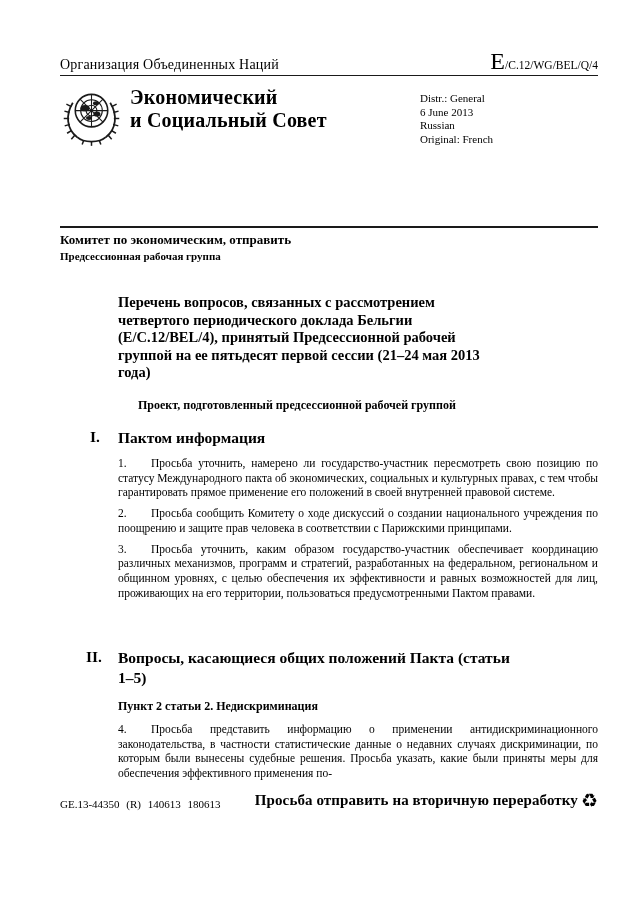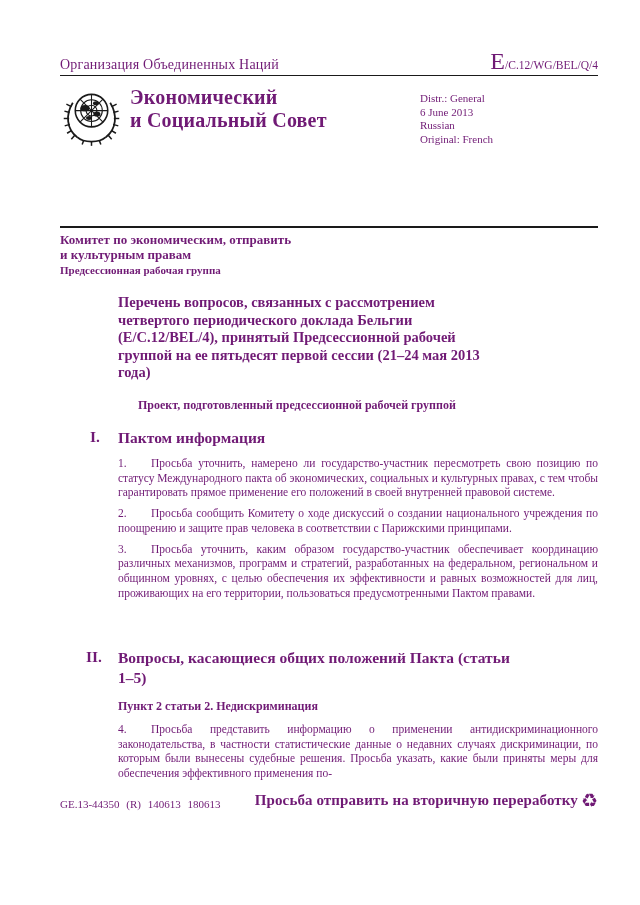--- a/index.html
+++ b/index.html
@@ -1,21 +1,21 @@
 <!DOCTYPE html>
 <html><head>
 <meta charset="utf-8">
 <style>
   html,body{margin:0;padding:0;background:#e8e8e8;}
   .page{
     position:relative;
     width:640px;height:905px;
     background:#ffffff;
     font-family:"Liberation Serif","DejaVu Serif",serif;
-    color:#701a75;
+    color:#000000;
     overflow:hidden;
     margin:0 auto;
   }
   
   .header-row{
     position:absolute;left:60px;right:42px;top:48px;
     display:flex;justify-content:space-between;align-items:baseline;
   }
   .org-name{font-size:14px;letter-spacing:.2px;}
   .doc-symbol{white-space:nowrap;}
@@ -146,21 +146,20 @@
       <div>Distr.: General</div>
       <div>6 June 2013</div>
       <div>Russian</div>
       <div>Original: French</div>
     </div>
   </div>
 
   <div class="rule-thick"></div>
   <div class="committee">
     <div class="name">Комитет по экономическим, отправить</div>
-    <div class="name">и культурным правам</div>
     <div class="subgroup">Предсессионная рабочая группа</div>
   </div>
 
   <div class="doc-title">Перечень вопросов, связанных с рассмотрением четвертого периодического доклада Бельгии (E/C.12/BEL/4), принятый Предсессионной рабочей группой на ее пятьдесят первой сессии (21–24 мая 2013 года)</div>
   <div class="doc-subtitle">Проект, подготовленный предсессионной рабочей группой</div>
 
   <div class="sec-numeral n1">I.</div>
   <div class="sec-heading h1">Пактом информация</div>
   <div class="paras paras-1">
     <p class="para"><span class="pnum">1.</span><span>Просьба уточнить, намерено ли государство-участник пересмотреть свою позицию по статусу Международного пакта об экономических, социальных и культурных правах, с тем чтобы гарантировать прямое применение его положений в своей внутренней правовой системе.</span></p>

